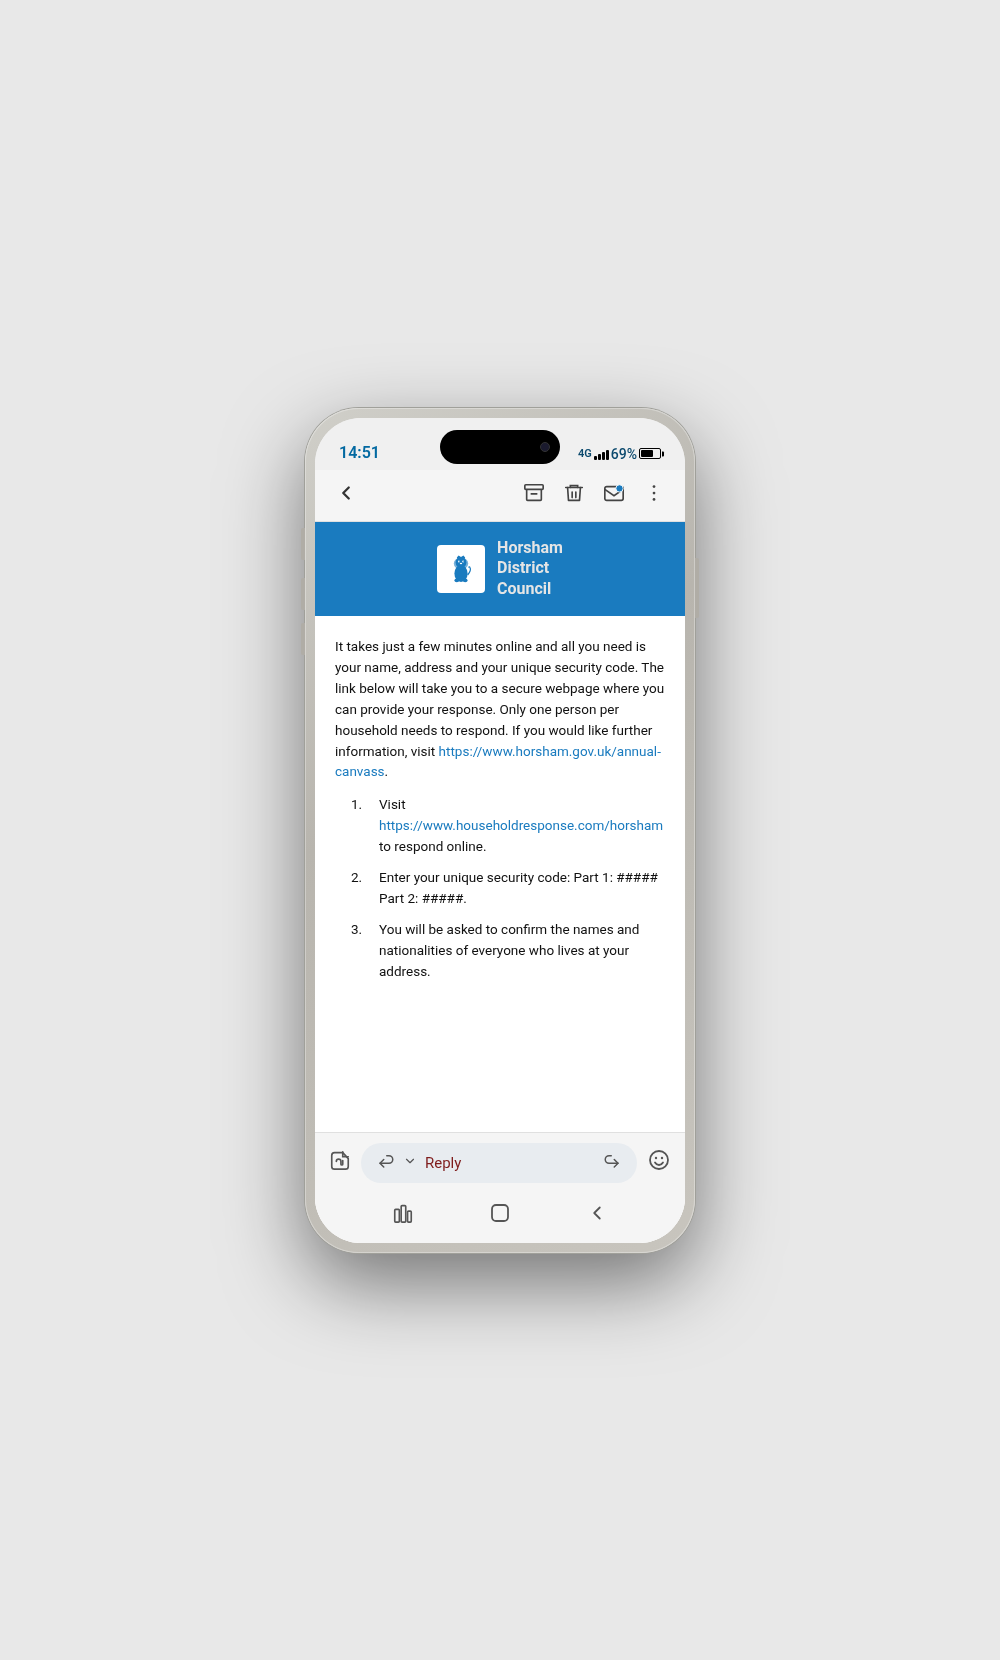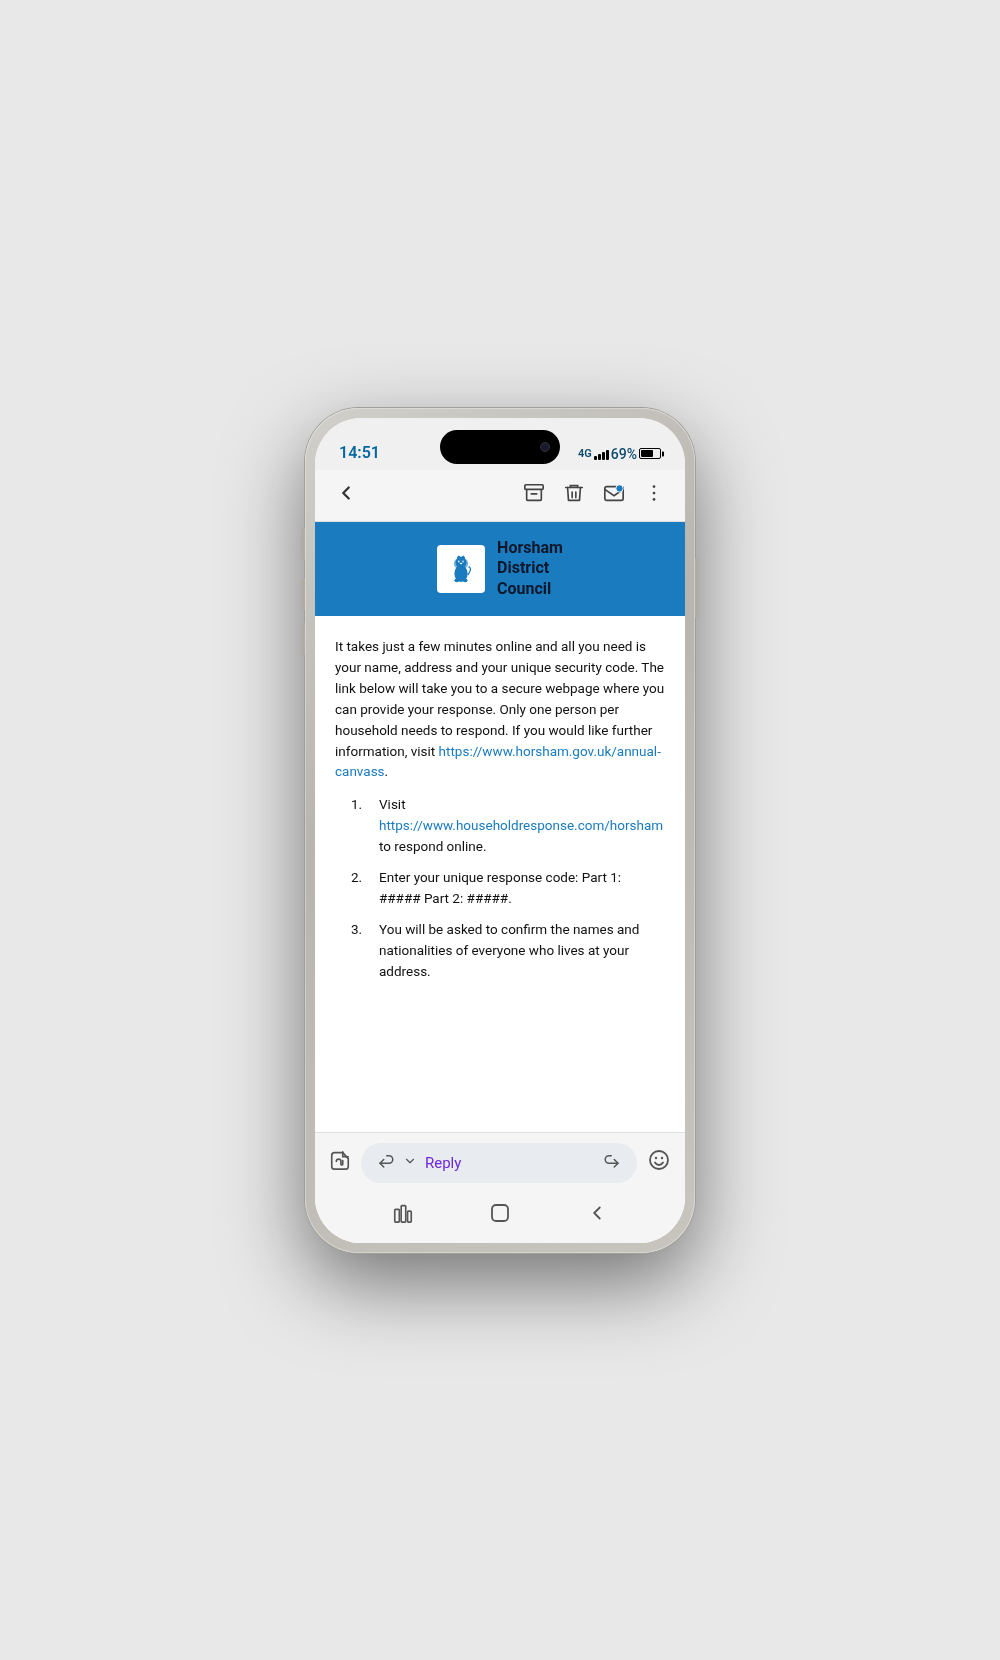--- a/index.html
+++ b/index.html
@@ -222,21 +222,21 @@
       justify-content: center;
       flex-shrink: 0;
     }
 
     .lion-svg {
       width: 36px;
       height: 36px;
     }
 
     .org-name {
-      color: #0f172a;
+      color: #e5e5e5;
       font-size: 16px;
       font-weight: 700;
       line-height: 1.3;
     }
 
     
     .email-body {
       padding: 20px 20px 12px;
       flex: 1;
       overflow: hidden;
@@ -303,21 +303,21 @@
       color: #555;
     }
 
     .reply-dropdown {
       font-size: 12px;
       color: #555;
     }
 
     .reply-placeholder {
       flex: 1;
-      color: #6d28d9;
+      color: #7f1d1d;
       font-size: 15px;
     }
 
     .reply-arrow-right {
       font-size: 16px;
       color: #555;
     }
 
     .reply-emoji {
       font-size: 22px;
@@ -460,21 +460,21 @@
             <span>It takes just a few minutes online and all you need is your name, address and your unique security code. The link below will take you to a secure webpage where you can provide your response. Only one person per household needs to respond. If you would like further information, visit </span><a href="#">https://www.horsham.gov.uk/annual-canvass</a><span>.</span>
           </p>
 
           <div class="numbered-list">
             <div class="numbered-item">
               <span class="item-number">1.</span>
               <span>Visit <a href="#">https://www.householdresponse.com/horsham</a> to respond online.</span>
             </div>
             <div class="numbered-item">
               <span class="item-number">2.</span>
-              <span>Enter your unique response code: Part 1: ##### Part 2: #####.</span>
+              <span>Enter your unique security code: Part 1: ##### Part 2: #####.</span>
             </div>
             <div class="numbered-item">
               <span class="item-number">3.</span>
               <span>You will be asked to confirm the names and nationalities of everyone who lives at your address.</span>
             </div>
           </div>
 
         </div>
 
         <div class="reply-bar">

